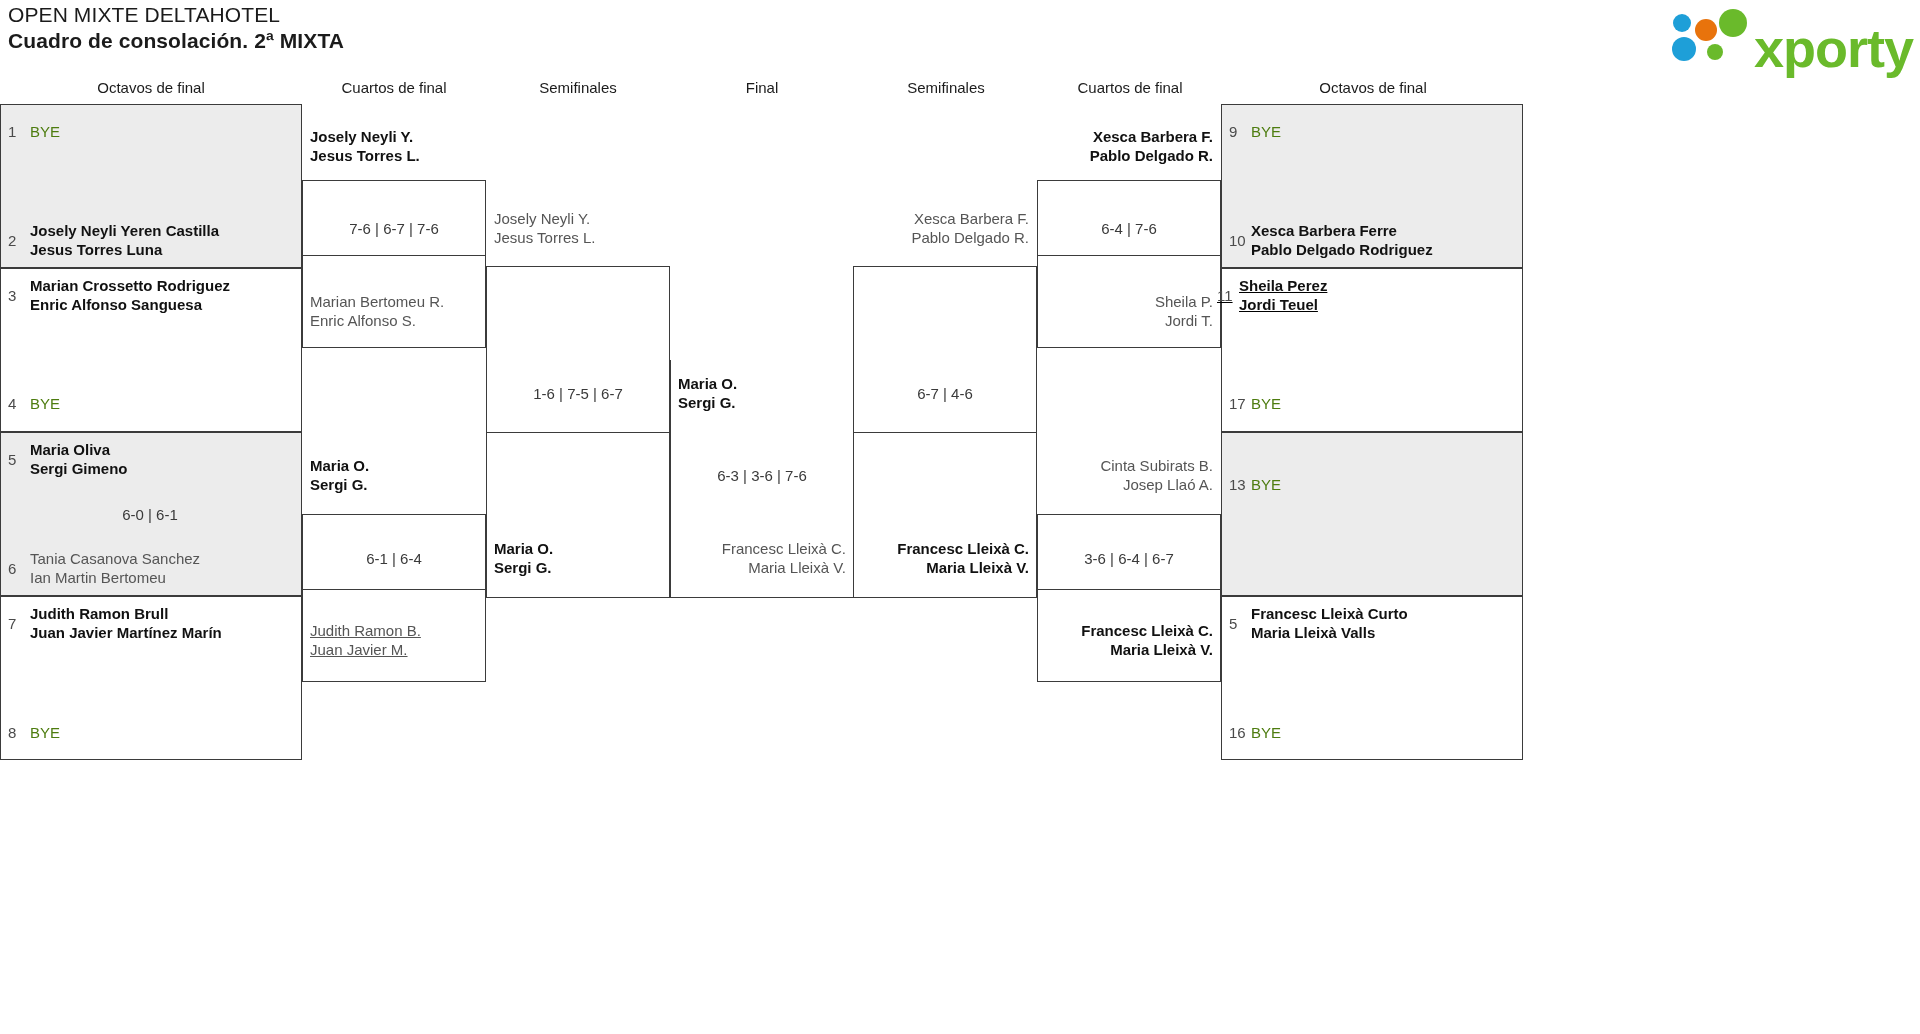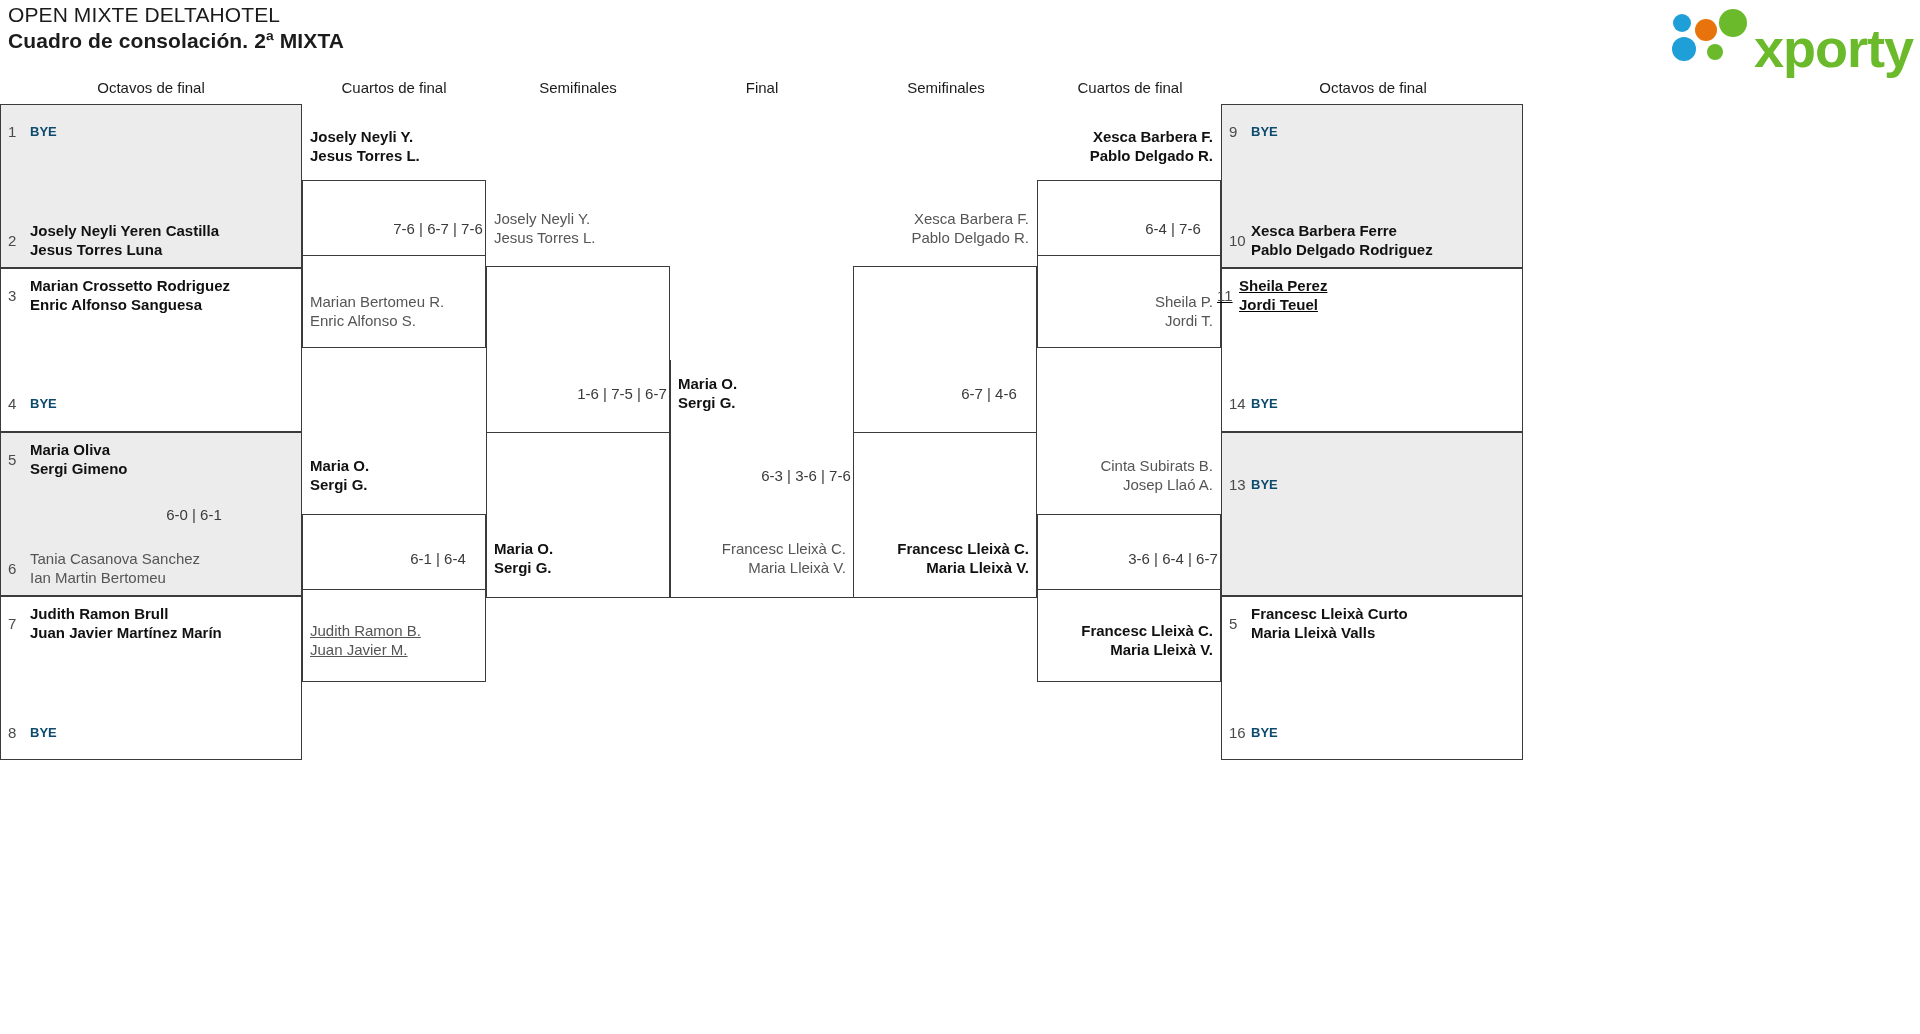--- a/index.html
+++ b/index.html
@@ -32,31 +32,31 @@
 
   .hline { position: absolute; background: #3b3b3b; height: 1px; }
   .vline { position: absolute; background: #3b3b3b; width: 1px; }
 
   
   .entry { position: absolute; display: flex; align-items: center; }
   .entry .seed { font-size: 15px; color: #4a4a4a; width: 22px; flex: none; text-align: left; }
   .entry .names { font-size: 15px; line-height: 19px; }
   .entry .names.win { color: #111111; font-weight: bold; }
   .entry .names.lose { color: #555555; font-weight: normal; }
-  .entry .names.bye { color: #0c4a6e; font-weight: bold; font-size: 13px; }
+  .entry .names.bye { color: #4d7c0f; font-weight: normal; font-size: 15px; }
 
   
   .adv { position: absolute; font-size: 15px; line-height: 19px; }
   .adv.win { color: #111111; font-weight: bold; }
   .adv.lose { color: #555555; font-weight: normal; }
   .adv.l { text-align: left; }
   .adv.r { text-align: right; }
 
   
-  .score { position: absolute; font-size: 15px; color: #3a3a3a; line-height: 19px; text-align: center; padding-left: 44px; }
+  .score { position: absolute; font-size: 15px; color: #3a3a3a; line-height: 19px; text-align: center; }
 </style>
 </head>
 <body>
 
 <div class="page">
 
   <div class="title-block">
     <div class="title-line1">OPEN MIXTE DELTAHOTEL</div>
     <div class="title-line2">Cuadro de consolación. 2ª MIXTA</div>
   </div>
@@ -225,21 +225,21 @@
       <span>Xesca Barbera Ferre</span><br><span>Pablo Delgado Rodriguez</span>
     </span>
   </div>
   <div class="entry" style="left:1217px; top:276px; width:290px;text-decoration:underline;">
     <span class="seed">11</span>
     <span class="names win">
       <span>Sheila Perez</span><br><span>Jordi Teuel</span>
     </span>
   </div>
   <div class="entry" style="left:1229px; top:394px; width:290px;">
-    <span class="seed">14</span>
+    <span class="seed">17</span>
     <span class="names bye">BYE</span>
   </div>
   <div class="entry" style="left:1229px; top:475px; width:290px;">
     <span class="seed">13</span>
     <span class="names bye">BYE</span>
   </div>
   <div class="entry" style="left:1229px; top:604px; width:290px;">
     <span class="seed">5</span>
     <span class="names win">
       <span>Francesc Lleixà Curto</span><br><span>Maria Lleixà Valls</span>

